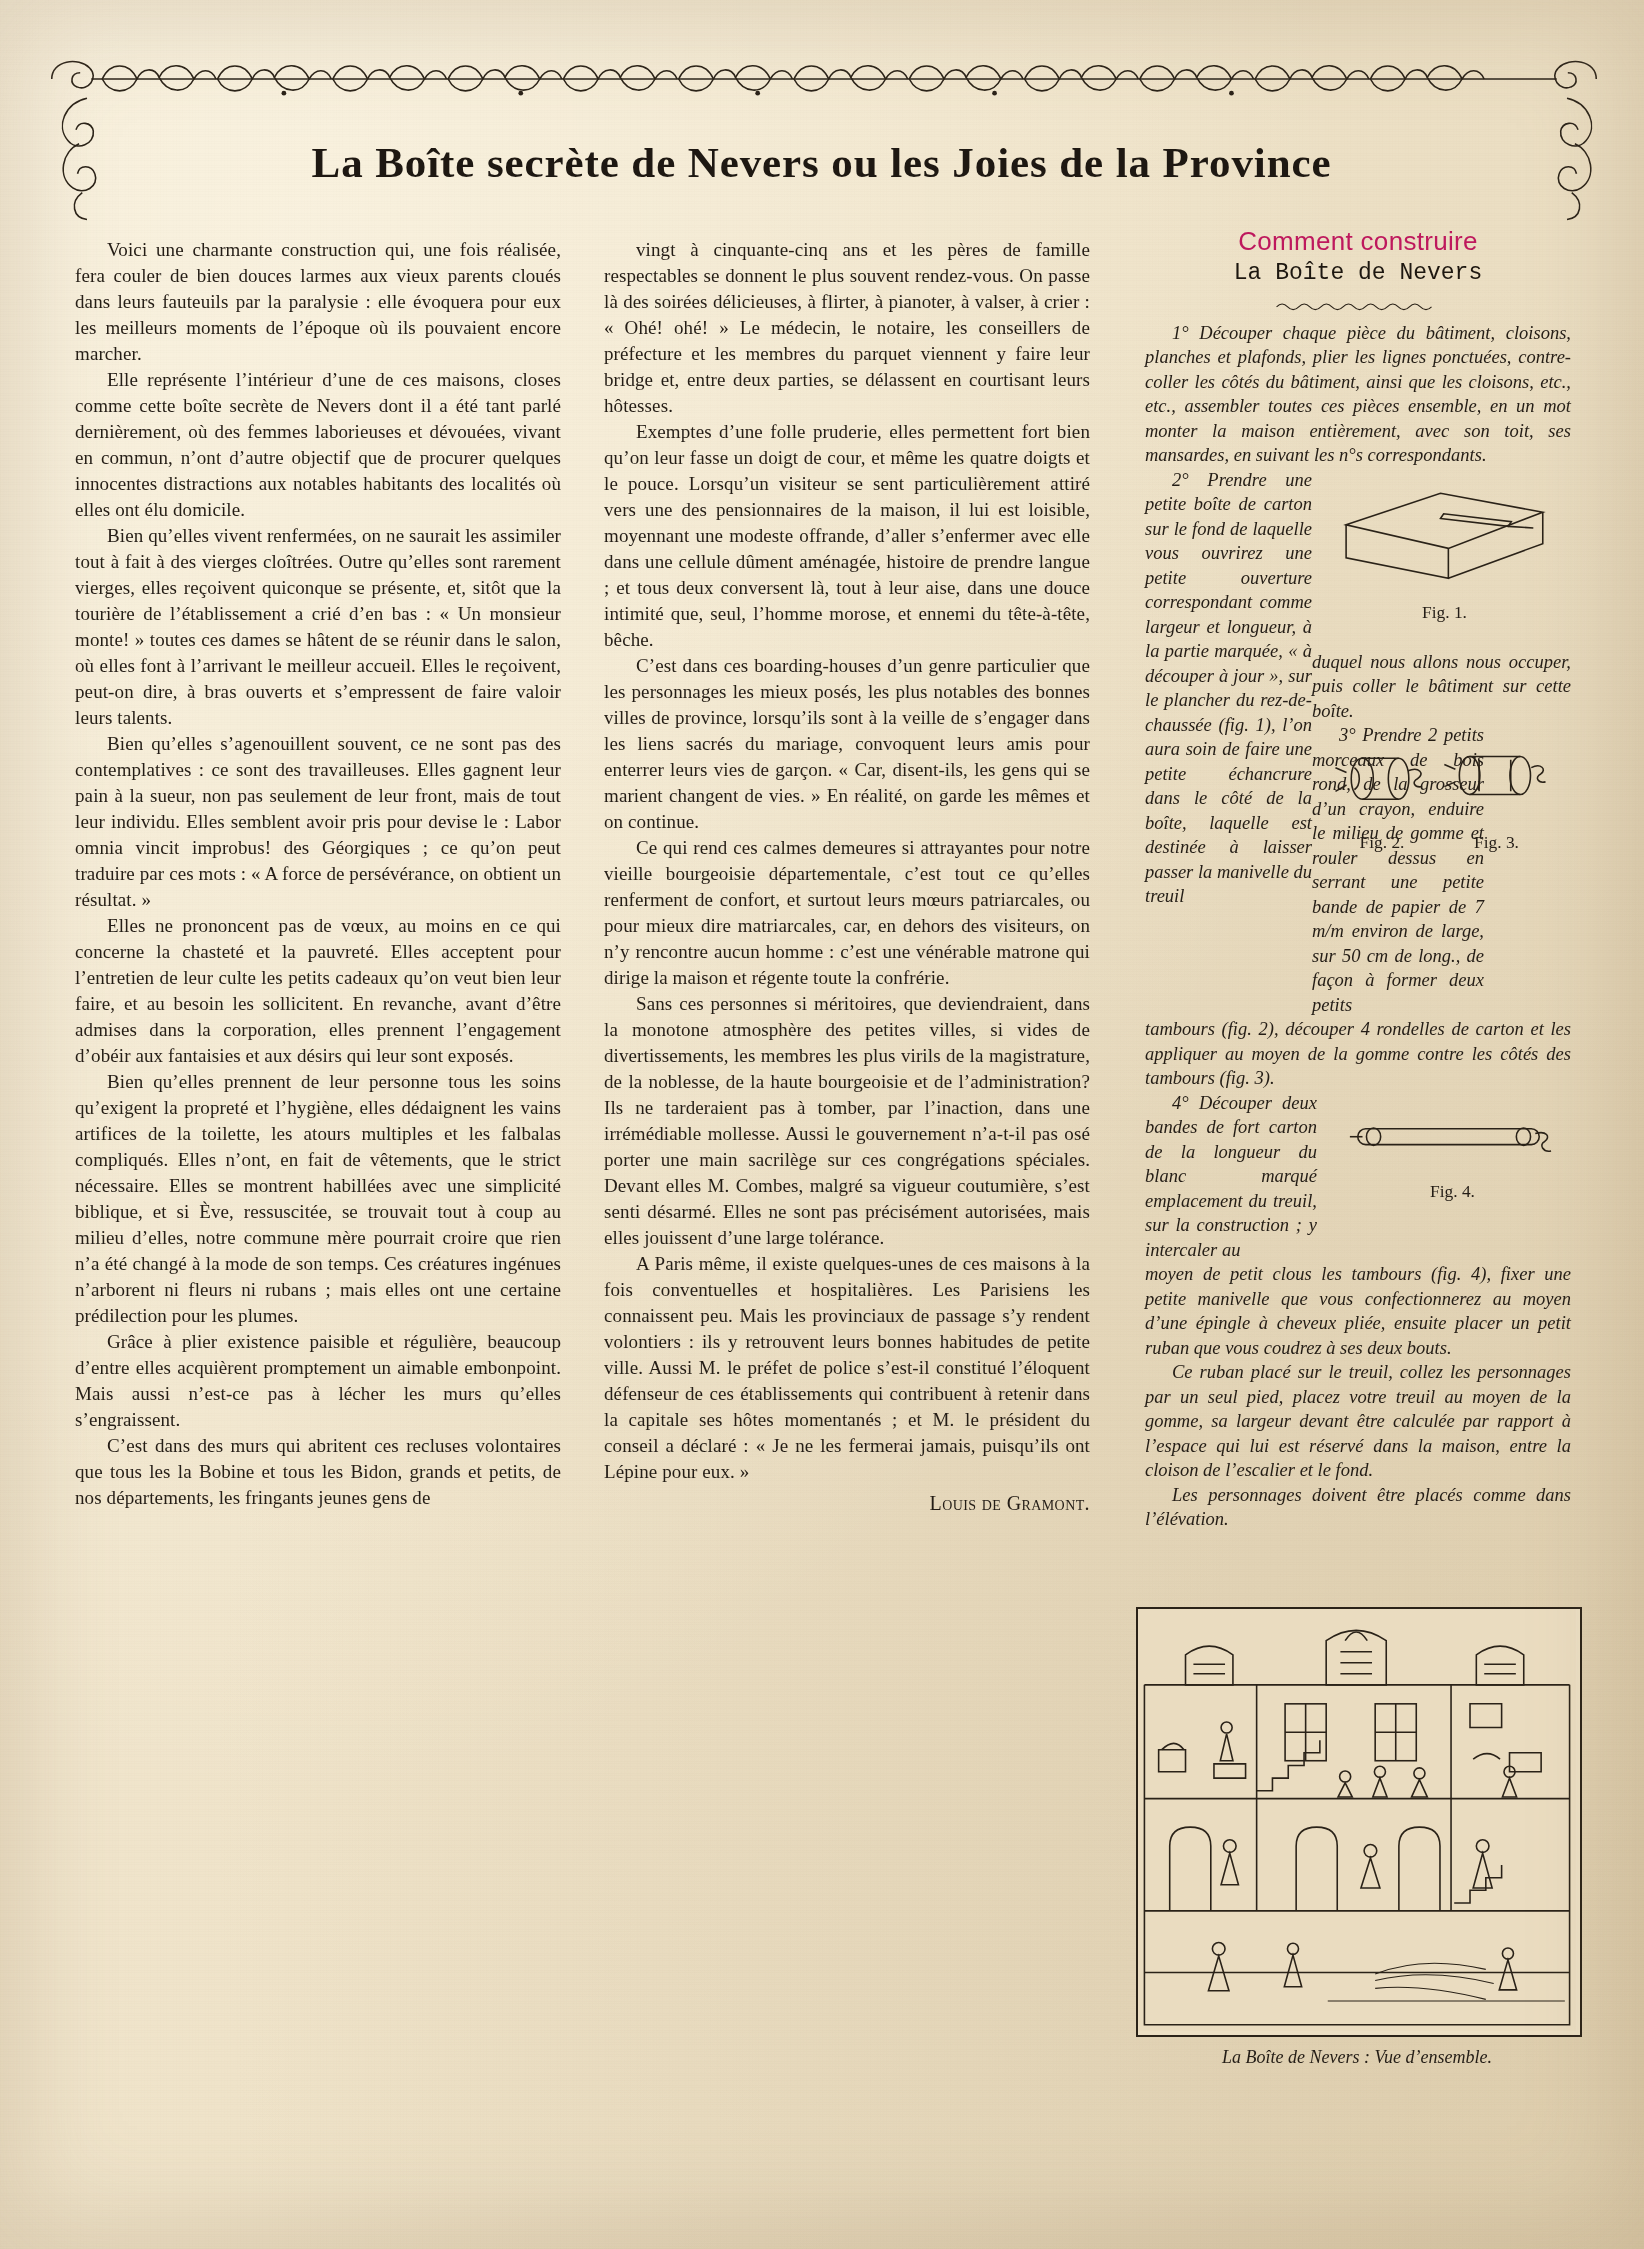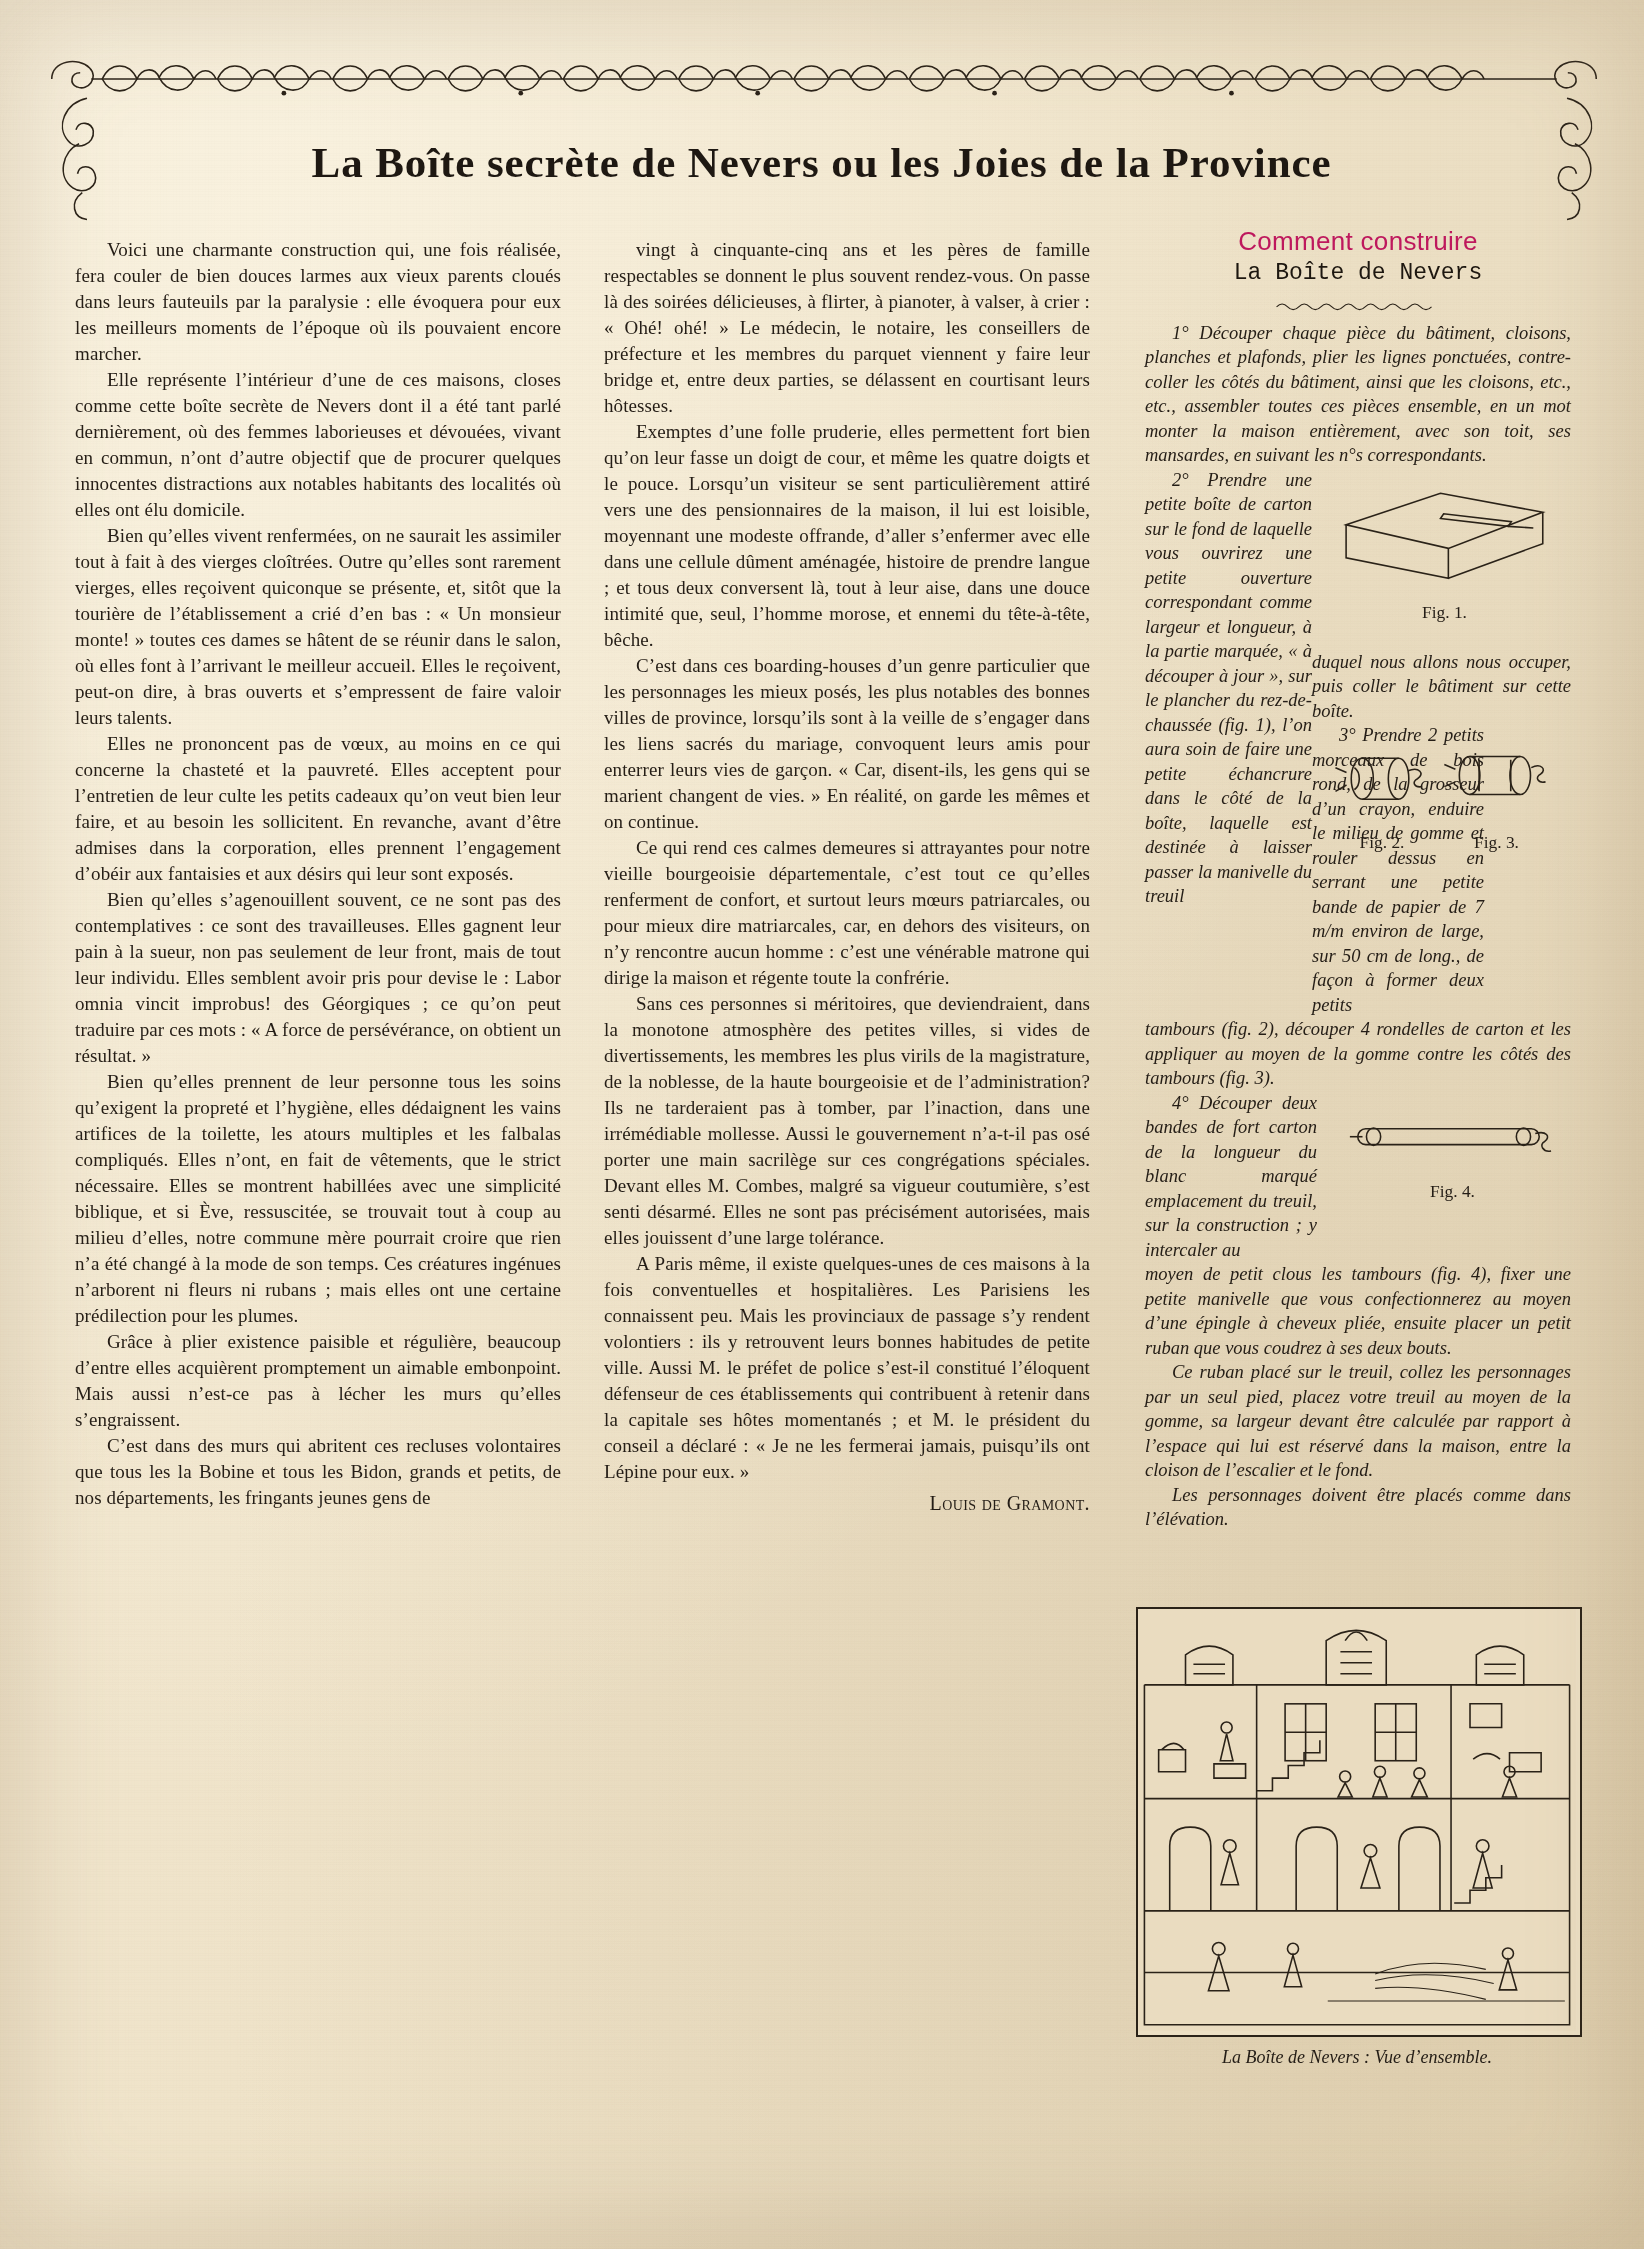--- a/index.html
+++ b/index.html
@@ -323,22 +323,22 @@
     </g>
   </svg>
 </div>
 
 <div class="main-title">La Boîte secrète de Nevers ou les Joies de la Province</div>
 
 <div class="col c1">
   <p>Voici une charmante construction qui, une fois réalisée, fera couler de bien douces larmes aux vieux parents cloués dans leurs fauteuils par la paralysie : elle évoquera pour eux les meilleurs moments de l’époque où ils pouvaient encore marcher.</p>
   <p>Elle représente l’intérieur d’une de ces maisons, closes comme cette boîte secrète de Nevers dont il a été tant parlé dernièrement, où des femmes laborieuses et dévouées, vivant en commun, n’ont d’autre objectif que de procurer quelques innocentes distractions aux notables habitants des localités où elles ont élu domicile.</p>
   <p>Bien qu’elles vivent renfermées, on ne saurait les assimiler tout à fait à des vierges cloîtrées. Outre qu’elles sont rarement vierges, elles reçoivent quiconque se présente, et, sitôt que la tourière de l’établissement a crié d’en bas : « Un monsieur monte! » toutes ces dames se hâtent de se réunir dans le salon, où elles font à l’arrivant le meilleur accueil. Elles le reçoivent, peut-on dire, à bras ouverts et s’empressent de faire valoir leurs talents.</p>
+  <p>Bien qu’elles s’agenouillent souvent, ce ne sont pas des contemplatives : ce sont des travailleuses. Elles gagnent leur pain à la sueur, non pas seulement de leur front, mais de tout leur individu. Elles semblent avoir pris pour devise le : Labor omnia vincit improbus! des Géorgiques ; ce qu’on peut traduire par ces mots : « A force de persévérance, on obtient un résultat. »</p>
   <p>Elles ne prononcent pas de vœux, au moins en ce qui concerne la chasteté et la pauvreté. Elles acceptent pour l’entretien de leur culte les petits cadeaux qu’on veut bien leur faire, et au besoin les sollicitent. En revanche, avant d’être admises dans la corporation, elles prennent l’engagement d’obéir aux fantaisies et aux désirs qui leur sont exposés.</p>
-  <p>Bien qu’elles s’agenouillent souvent, ce ne sont pas des contemplatives : ce sont des travailleuses. Elles gagnent leur pain à la sueur, non pas seulement de leur front, mais de tout leur individu. Elles semblent avoir pris pour devise le : Labor omnia vincit improbus! des Géorgiques ; ce qu’on peut traduire par ces mots : « A force de persévérance, on obtient un résultat. »</p>
   <p>Bien qu’elles prennent de leur personne tous les soins qu’exigent la propreté et l’hygiène, elles dédaignent les vains artifices de la toilette, les atours multiples et les falbalas compliqués. Elles n’ont, en fait de vêtements, que le strict nécessaire. Elles se montrent habillées avec une simplicité biblique, et si Ève, ressuscitée, se trouvait tout à coup au milieu d’elles, notre commune mère pourrait croire que rien n’a été changé à la mode de son temps. Ces créatures ingénues n’arborent ni fleurs ni rubans ; mais elles ont une certaine prédilection pour les plumes.</p>
   <p>Grâce à plier existence paisible et régulière, beaucoup d’entre elles acquièrent promptement un aimable embonpoint. Mais aussi n’est-ce pas à lécher les murs qu’elles s’engraissent.</p>
   <p>C’est dans des murs qui abritent ces recluses volontaires que tous les la Bobine et tous les Bidon, grands et petits, de nos départements, les fringants jeunes gens de</p>
 </div>
 
 <div class="col c2">
   <p>vingt à cinquante-cinq ans et les pères de famille respectables se donnent le plus souvent rendez-vous. On passe là des soirées délicieuses, à flirter, à pianoter, à valser, à crier : « Ohé! ohé! » Le médecin, le notaire, les conseillers de préfecture et les membres du parquet viennent y faire leur bridge et, entre deux parties, se délassent en courtisant leurs hôtesses.</p>
   <p>Exemptes d’une folle pruderie, elles permettent fort bien qu’on leur fasse un doigt de cour, et même les quatre doigts et le pouce. Lorsqu’un visiteur se sent particulièrement attiré vers une des pensionnaires de la maison, il lui est loisible, moyennant une modeste offrande, d’aller s’enfermer avec elle dans une cellule dûment aménagée, histoire de prendre langue ; et tous deux conversent là, tout à leur aise, dans une douce intimité que, seul, l’homme morose, et ennemi du tête-à-tête, bêche.</p>
   <p>C’est dans ces boarding-houses d’un genre particulier que les personnages les mieux posés, les plus notables des bonnes villes de province, lorsqu’ils sont à la veille de s’engager dans les liens sacrés du mariage, convoquent leurs amis pour enterrer leurs vies de garçon. « Car, disent-ils, les gens qui se marient changent de vies. » En réalité, on garde les mêmes et on continue.</p>
   <p>Ce qui rend ces calmes demeures si attrayantes pour notre vieille bourgeoisie départementale, c’est tout ce qu’elles renferment de confort, et surtout leurs mœurs patriarcales, ou pour mieux dire matriarcales, car, en dehors des visiteurs, on n’y rencontre aucun homme : c’est une vénérable matrone qui dirige la maison et régente toute la confrérie.</p>

